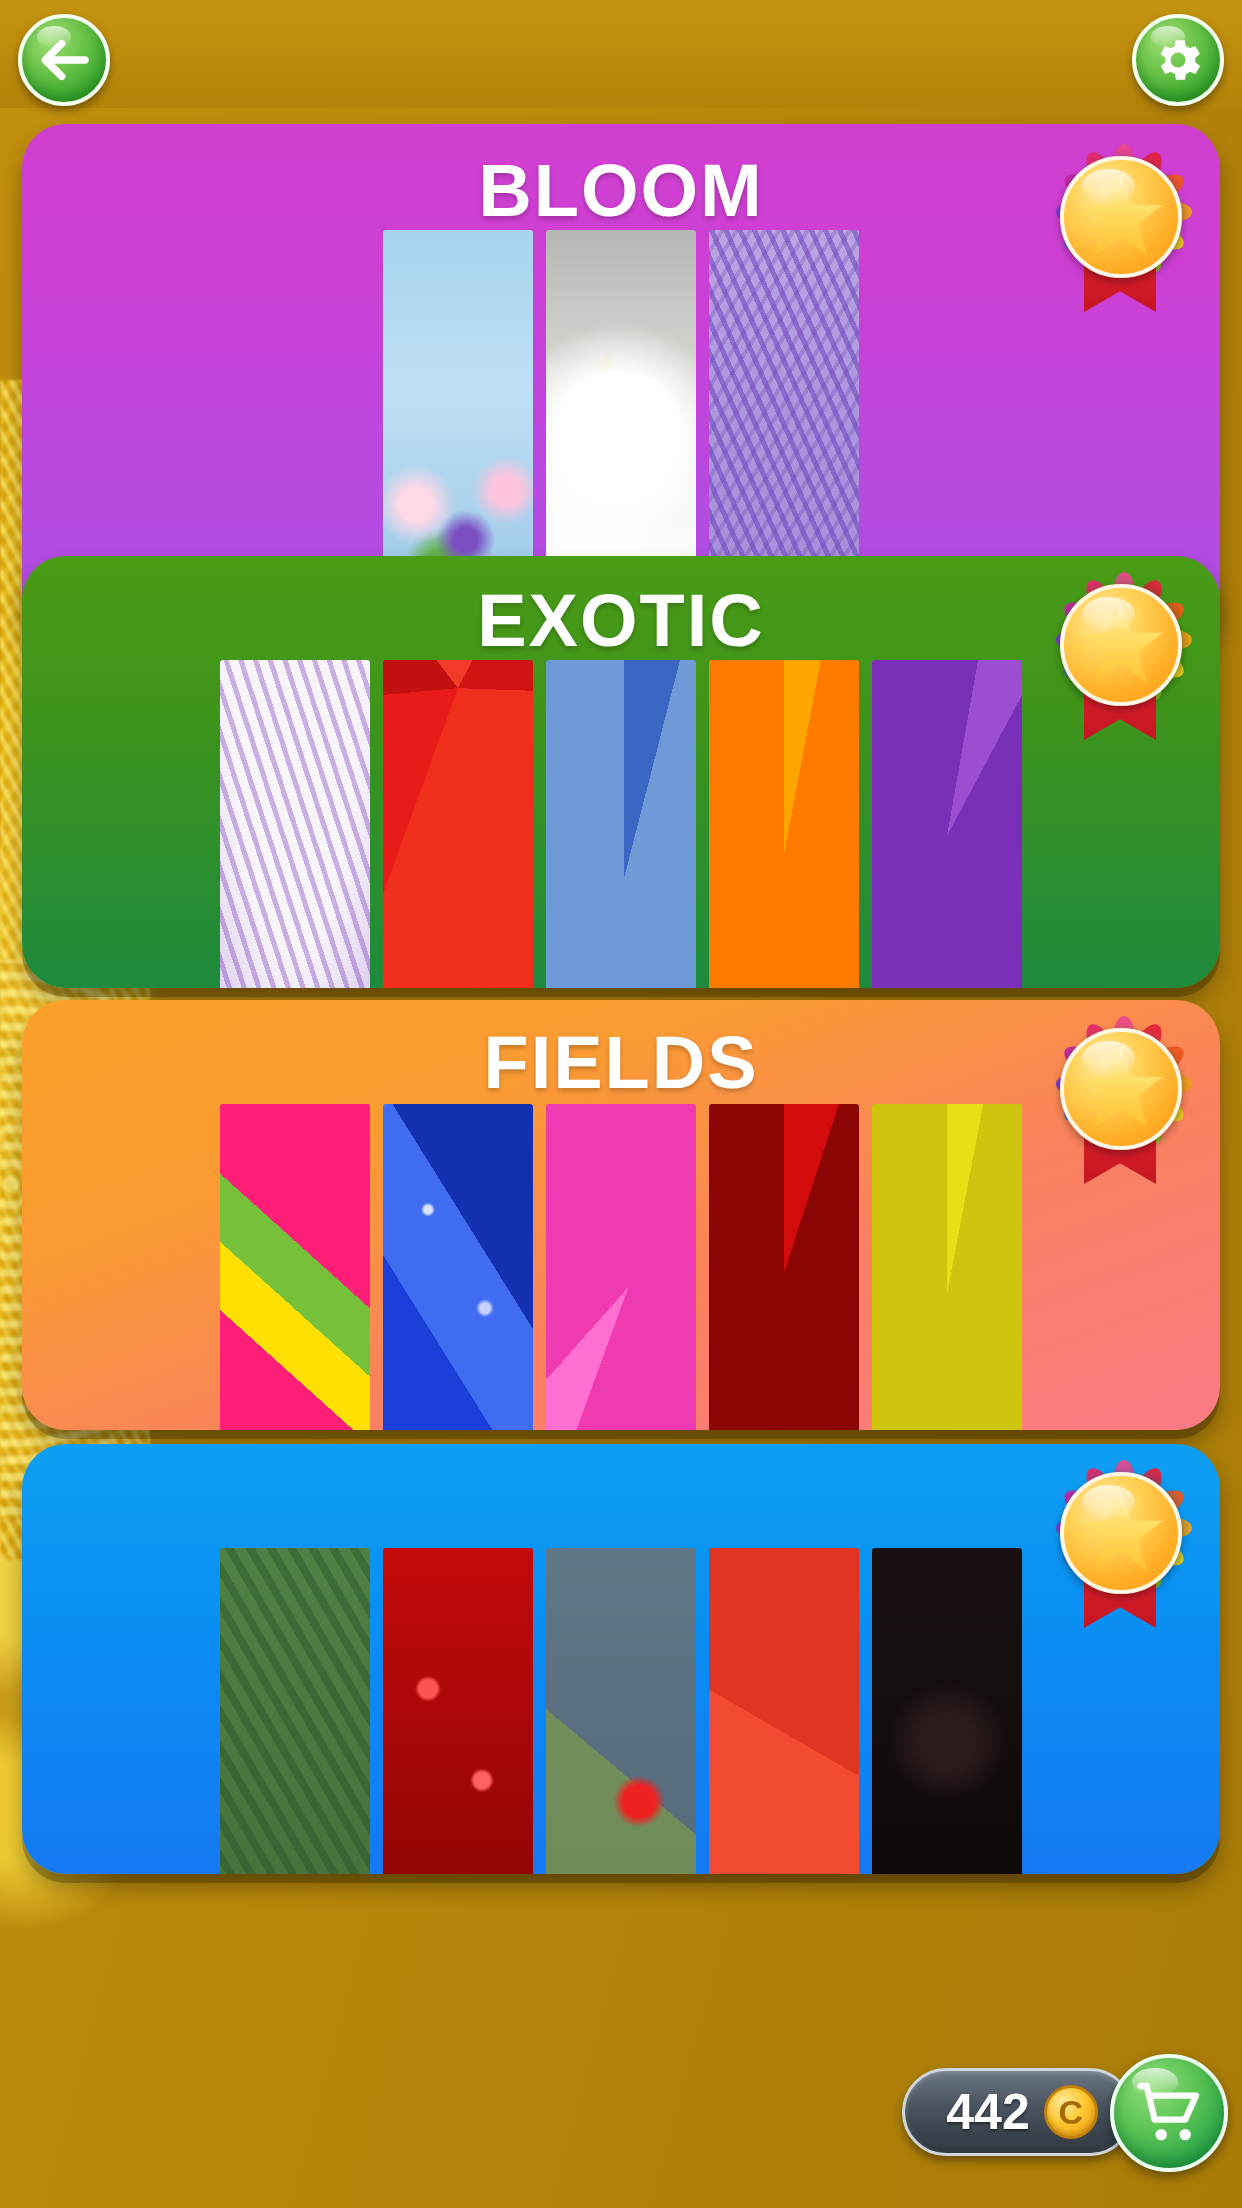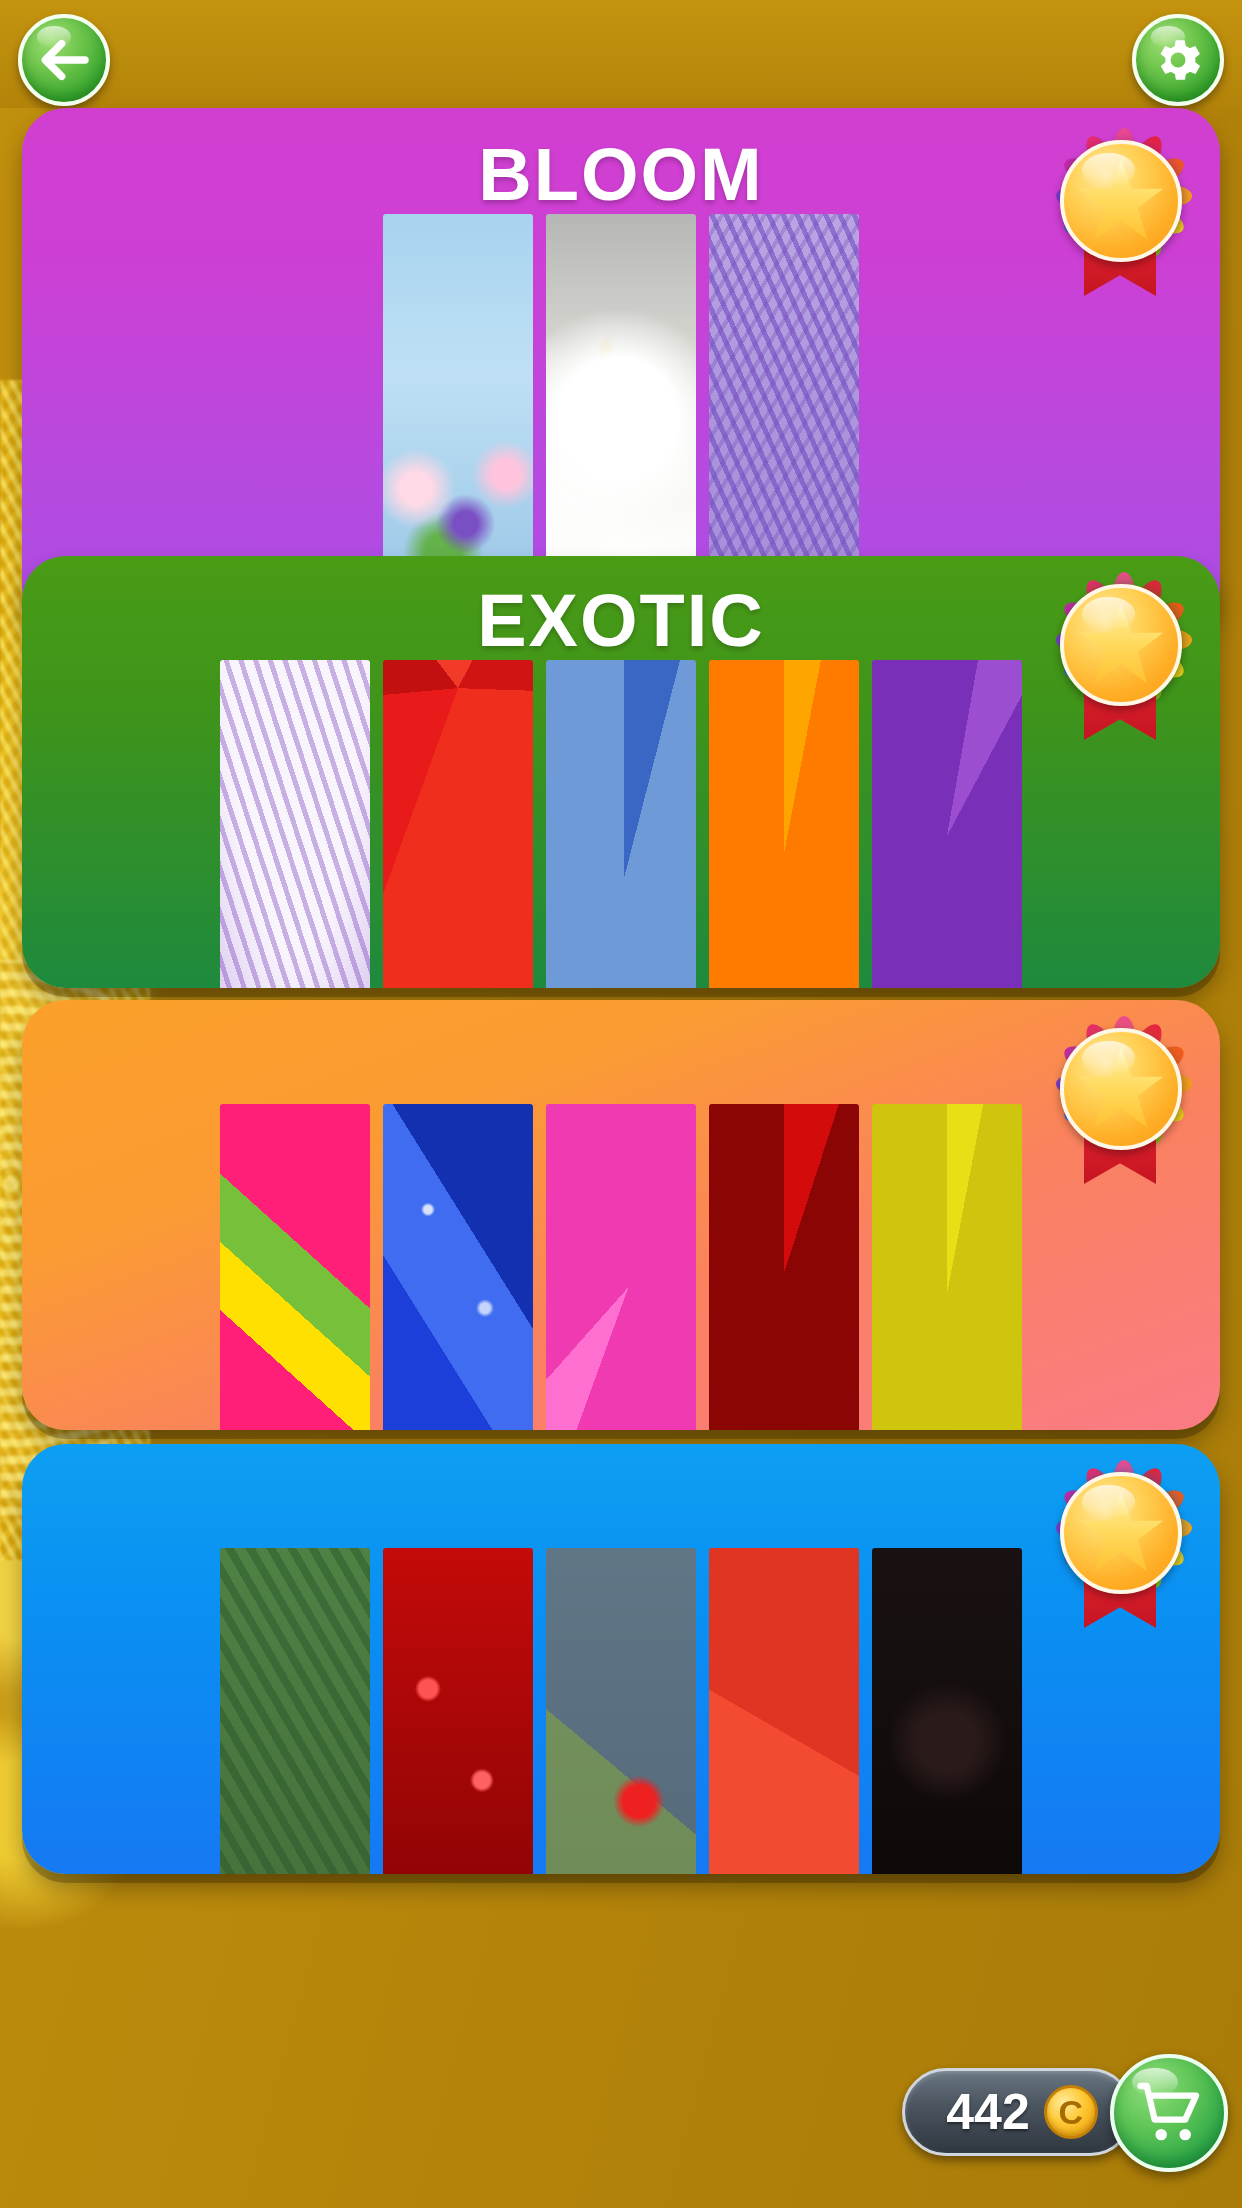--- a/index.html
+++ b/index.html
@@ -69,21 +69,21 @@
   }
   .card .inner{ position:relative; width:100%; height:100%; border-radius:44px; overflow:hidden; }
   .card .title{
     position:absolute; left:0; right:0; text-align:center;
     color:#fff; font-weight:700; letter-spacing:2px;
     text-shadow:0 3px 5px rgba(0,0,0,.22);
     font-size:74px; line-height:1;
   }
 
   
-  #card-bloom{ top:108px; height:524px; }
+  #card-bloom{ top:124px; height:524px; }
   #card-bloom .inner{ background:linear-gradient(180deg,#d13fd0 0%, #cd3fd4 28%, #b64ae0 72%, #ab4ce4 100%); }
   #card-bloom .title{ top:30px; }
 
   
   #card-exotic{ top:556px; height:432px; }
   #card-exotic .inner{ background:linear-gradient(180deg,#4a9c16 0%, #3f941a 35%, #1e8a3e 100%); }
   #card-exotic .title{ top:28px; }
 
   
   #card-fields{ top:1000px; height:430px; }
@@ -266,20 +266,21 @@
         <div class="petal" style="background: linear-gradient(rgb(232, 42, 106), rgba(0, 0, 0, 0.25)); transform: rotate(330deg);"></div>
       </div>
     <div class="disc">
         <div class="star"></div>
       </div>
   </div>
 </div>
 
 <div class="card" id="card-fields">
   <div class="inner">
+    <div class="title">FIELDS</div>
     <div class="thumbs" id="thumbs-fields" style="top:104px">
         <div class="thumb" style="background: linear-gradient(42deg, rgb(255, 30, 120) 0px, rgb(255, 30, 120) 30%, rgb(255, 224, 0) 30%, rgb(255, 224, 0) 44%, rgb(119, 193, 58) 44%, rgb(119, 193, 58) 58%, rgb(255, 30, 120) 58%, rgb(255, 30, 120) 100%) 0% 0% / cover, linear-gradient(rgb(255, 42, 132) 0%, rgb(232, 0, 122) 60%, rgb(200, 0, 106) 100%);"></div>
         <div class="thumb" style="background: radial-gradient(circle at 30% 30%, rgba(255, 255, 255, 0.8) 0px, rgba(255, 255, 255, 0.8) 4px, rgba(255, 255, 255, 0) 7px) 0% 0% / cover, radial-gradient(circle at 68% 58%, rgba(255, 255, 255, 0.7) 0px, rgba(255, 255, 255, 0.7) 5px, rgba(255, 255, 255, 0) 9px), linear-gradient(58deg, rgb(27, 63, 216) 0px, rgb(27, 63, 216) 34%, rgb(63, 108, 240) 34%, rgb(63, 108, 240) 62%, rgb(19, 48, 176) 62%, rgb(19, 48, 176) 100%), linear-gradient(rgb(11, 31, 102) 0%, rgb(34, 71, 216) 40%, rgb(21, 51, 168) 100%);"></div>
         <div class="thumb" style="background: conic-gradient(from 200deg at 55% 52%, rgb(255, 111, 208) 0deg, rgb(255, 111, 208) 6%, rgb(240, 58, 178) 6%, rgb(240, 58, 178) 12%) 0% 0% / cover, linear-gradient(rgb(255, 143, 220) 0%, rgb(240, 80, 188) 55%, rgb(222, 54, 168) 100%);"></div>
         <div class="thumb" style="background: conic-gradient(at 50% 48%, rgb(212, 11, 11) 0deg, rgb(212, 11, 11) 5%, rgb(140, 5, 5) 5%, rgb(140, 5, 5) 10%) 0% 0% / cover, radial-gradient(circle at 50% 40%, rgb(232, 184, 120) 0px, rgb(232, 184, 120) 22px, rgba(232, 184, 120, 0) 30px), linear-gradient(rgb(196, 10, 10) 0%, rgb(160, 6, 6) 55%, rgb(126, 4, 4) 100%);"></div>
         <div class="thumb" style="background: conic-gradient(at 50% 54%, rgb(232, 224, 22) 0deg, rgb(232, 224, 22) 3%, rgb(207, 196, 14) 3%, rgb(207, 196, 14) 6%) 0% 0% / cover, radial-gradient(circle at 50% 54%, rgb(214, 58, 214) 0px, rgb(214, 58, 214) 26px, rgba(214, 58, 214, 0) 36px), linear-gradient(rgb(230, 222, 20) 0%, rgb(207, 196, 14) 55%, rgb(181, 171, 10) 100%);"></div>
       </div>
 
   </div>
   <div class="medal" style="top:14px">

